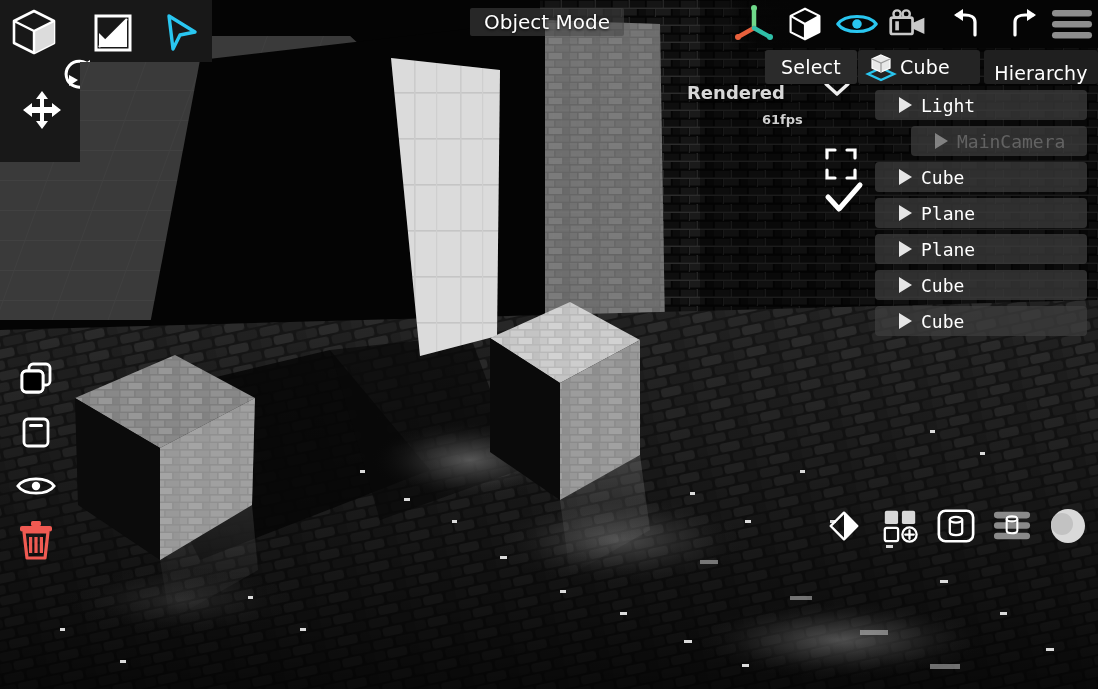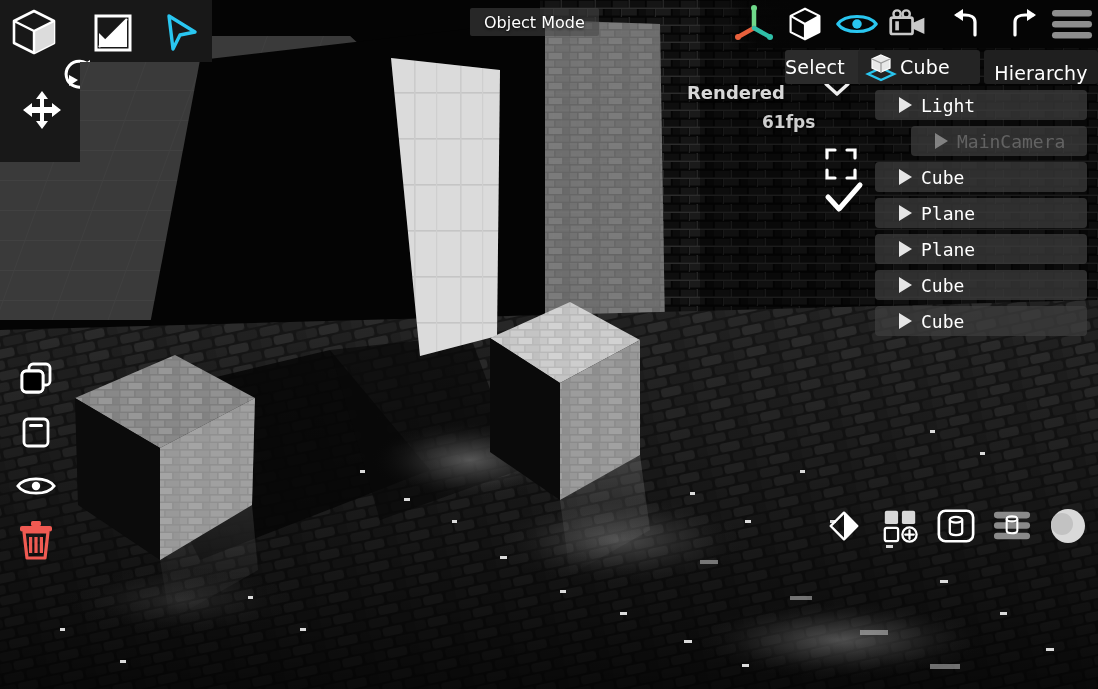--- a/index.html
+++ b/index.html
@@ -37,36 +37,36 @@
   }
   #top-right-bar .tr-btn { width:56px; height:44px; display:flex; align-items:center; justify-content:center; }
   #top-right-bar .tr-sep { width:10px; }
 
   
   .pill {
     position:absolute; height:34px; display:flex; align-items:center;
     background:#2b2b2b; border-radius:3px; color:#ffffff;
     font-size:19px; letter-spacing:.2px; z-index:29;
   }
-  #btn-select   { left:785px; top:50px; width:92px; }
+  #btn-select   { left:765px; top:50px; width:92px; justify-content:center; }
   #btn-local    { left:858px; top:50px; width:122px; padding-left:42px; background:#242424; }
   #btn-hierarchy{ left:984px; top:50px; width:114px; justify-content:center; background:#1f1f1f;align-items:flex-end; }
   #btn-local .local-icon { position:absolute; left:6px; top:2px; width:34px; height:30px; }
 
   
   .vp-label { position:absolute; color:#e9e9e9; z-index:20; pointer-events:none; }
   #label-object-mode {
     left:470px; top:8px; height:28px; padding:0 14px;
     display:flex; align-items:center;
-    font-size:16px; color:#ffffff; background:rgba(70,70,70,0.55); border-radius:2px;
+    font-size:20px; color:#ffffff; background:rgba(70,70,70,0.55); border-radius:2px;
     text-shadow:0 1px 3px rgba(0,0,0,.9);
   }
   #label-rendered { left:655px; top:82px; font-size:18px; font-weight:bold; color:#d8d8d8;
                     text-shadow:0 1px 4px #000;margin-left:32px; }
-  #label-fps      { left:762px; top:112px; font-size:17px; font-weight:bold; color:#cfcfcf;
+  #label-fps      { left:762px; top:112px; font-size:13px; font-weight:bold; color:#cfcfcf;
                     text-shadow:0 1px 4px #000; }
 
   .vp-icon-btn { position:absolute; z-index:25; display:flex; align-items:center; justify-content:center; }
   #chevron-select { left:820px; top:78px; width:34px; height:22px; }
   #btn-frame      { left:822px; top:145px; width:38px; height:38px; }
   #btn-confirm    { left:822px; top:178px; width:44px; height:40px; }
 
   
   #hierarchy-panel { position:absolute; left:875px; top:90px; width:212px; z-index:28; }
   .hier-row {

